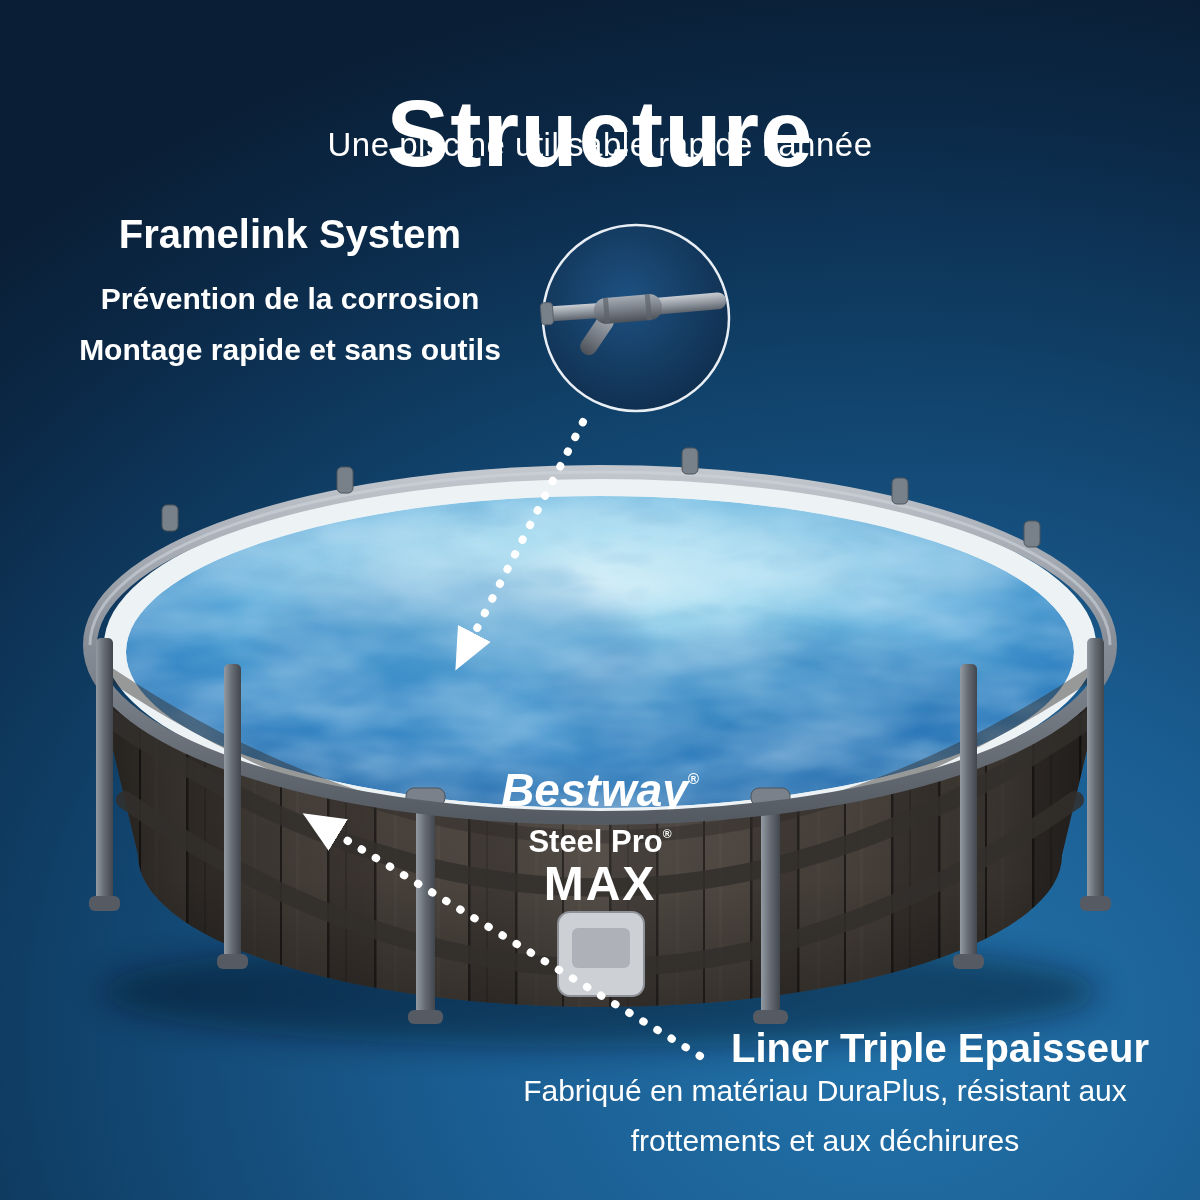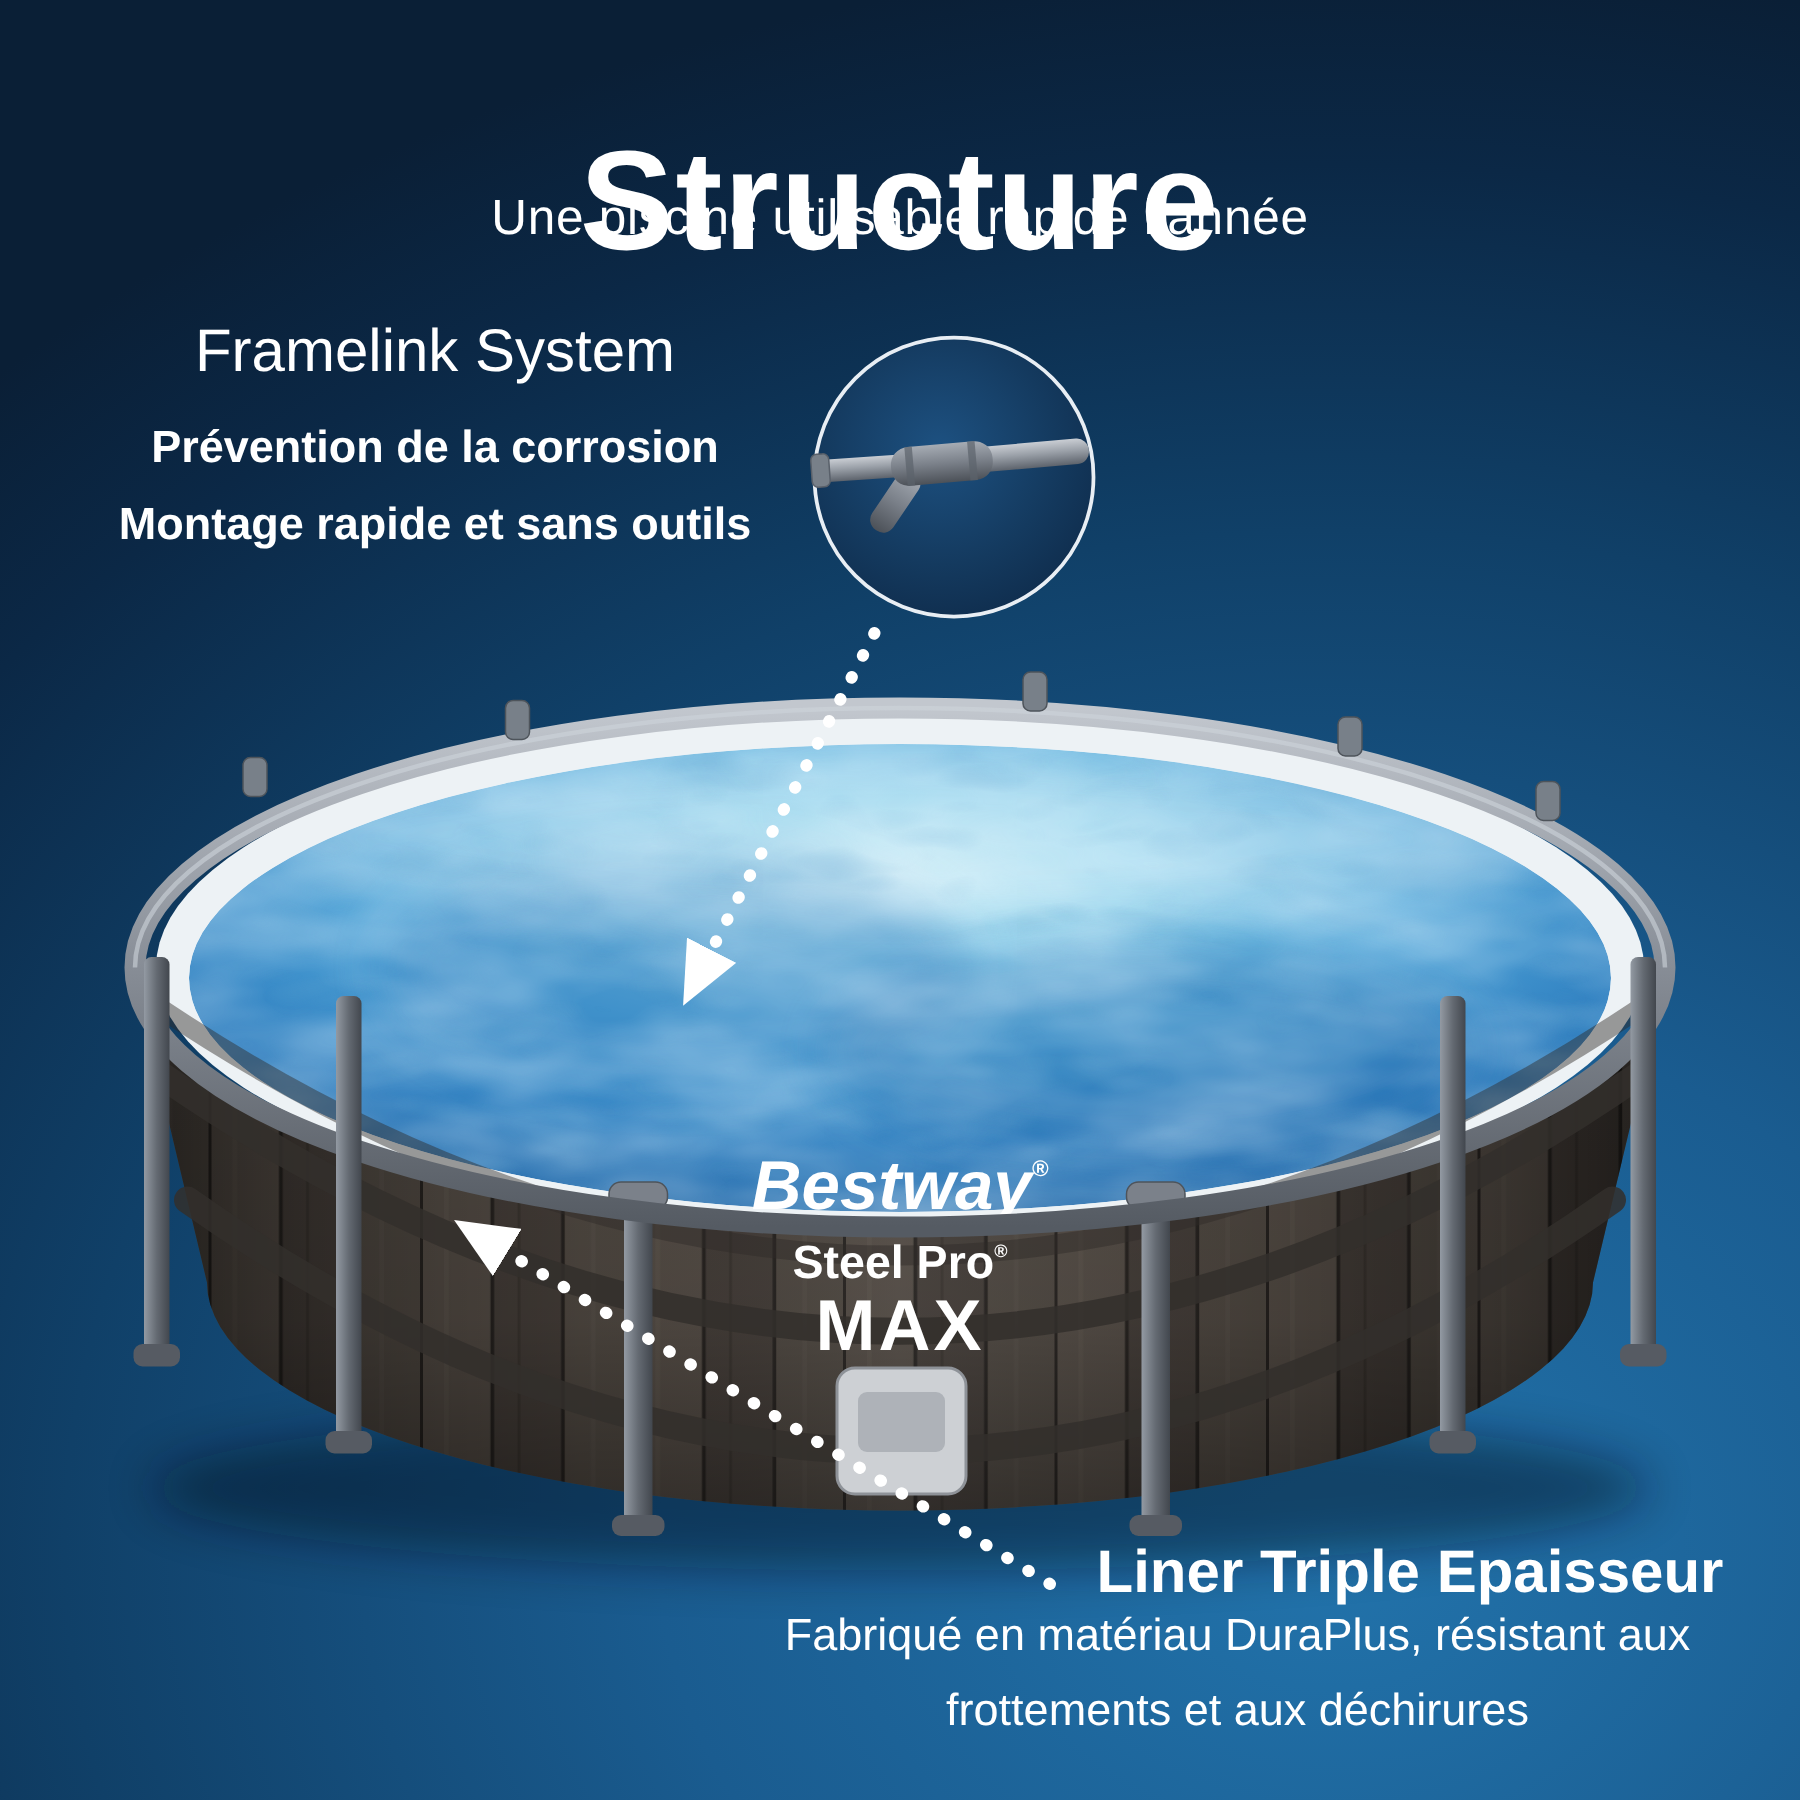--- a/index.html
+++ b/index.html
@@ -13,21 +13,21 @@
   .abs{position:absolute;}
   .title{
     top:22px;left:0;width:1200px;text-align:center;
     font-size:94px;font-weight:700;line-height:1.05;letter-spacing:1px;
   }
   .subtitle{
     top:126px;left:0;width:1200px;text-align:center;
     font-size:33px;font-weight:400;letter-spacing:.5px;
   }
   .feature-left{top:212px;left:20px;width:540px;text-align:center;}
-  .feature-heading{font-size:40px;font-weight:400;margin:0 0 16px 0;}
+  .feature-heading{font-size:40px;font-weight:700;margin:0 0 16px 0;}
   .feature-line{font-size:30px;line-height:51px;font-weight:700;}
   .liner-heading{
     top:1026px;left:640px;width:600px;text-align:center;
     font-size:40px;font-weight:700;
   }
   .liner-line1{top:1074px;left:420px;width:810px;text-align:center;font-size:30px;}
   .liner-line2{top:1124px;left:420px;width:810px;text-align:center;font-size:30px;}
   svg.scene{position:absolute;top:0;left:0;}
 </style>
 </head>

